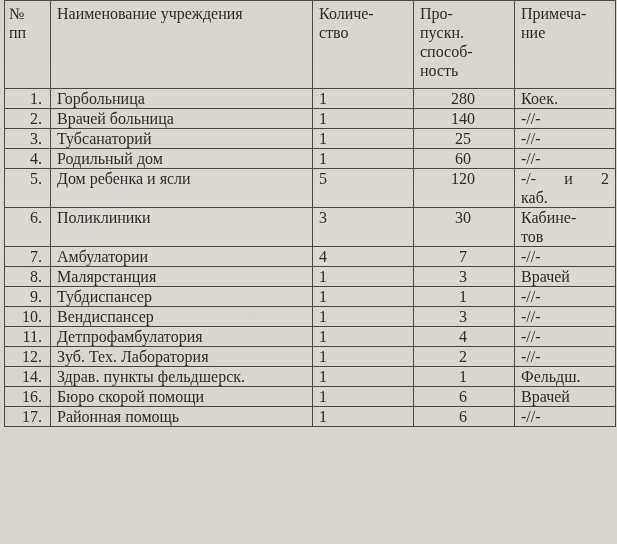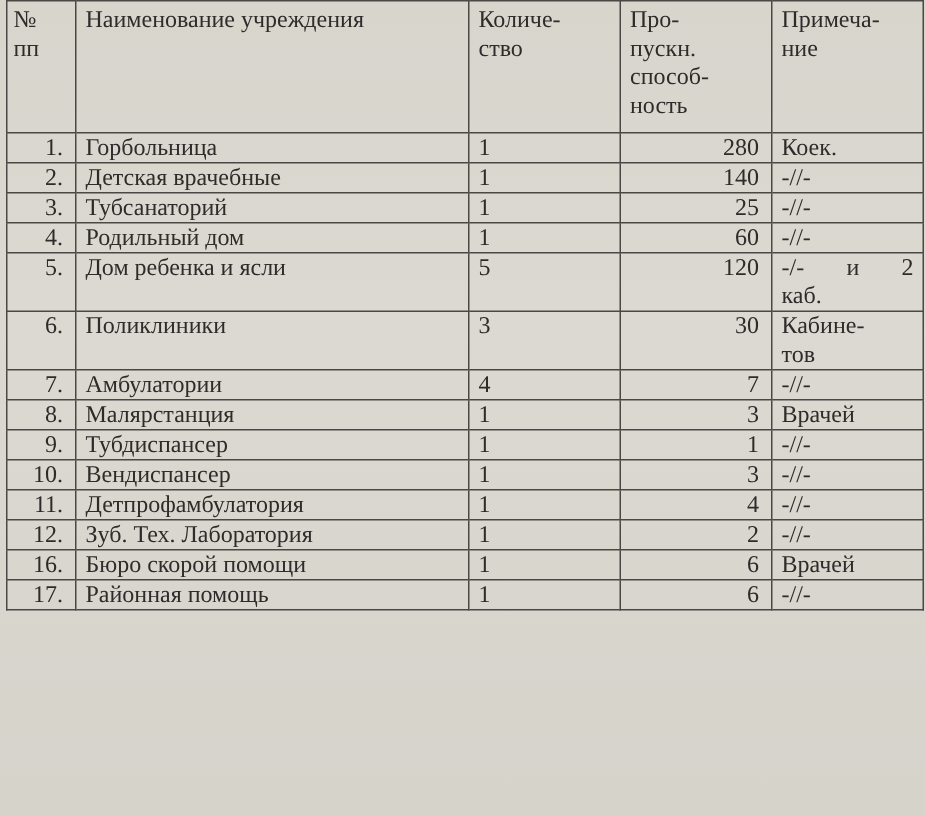--- a/index.html
+++ b/index.html
@@ -42,21 +42,21 @@
       text-align: left;
     }
     thead th {
       padding-top: 3px;
       padding-bottom: 2px;
       height: 82px;
     }
     th.num-h { padding-left: 4px; }
     .hdr-line { display: block; }
     td.num { text-align: right; padding-right: 8px; }
-    td.cap { text-align: right; padding-right: 8px; }
+    td.cap { text-align: center; padding-right: 8px; }
     tr.r-single td { height: 19px; }
     tr.r-double td { height: 38px; }
     .note-split {
       display: flex;
       justify-content: space-between;
     }
     tbody tr td { padding-top: 0; padding-bottom: 0; }
   </style>
 </head>
 <body>
@@ -100,21 +100,21 @@
           <td class="num">1.</td>
           <td>Горбольница</td>
           <td>1</td>
           <td class="cap">280</td>
           <td class="note">
             <div>Коек.</div>
           </td>
         </tr>
         <tr class="r-single">
           <td class="num">2.</td>
-          <td>Детская врачебные</td>
+          <td>Врачей больница</td>
           <td>1</td>
           <td class="cap">140</td>
           <td class="note">
             <div>-//-</div>
           </td>
         </tr>
         <tr class="r-single">
           <td class="num">3.</td>
           <td>Тубсанаторий</td>
           <td>1</td>
@@ -204,20 +204,29 @@
         <tr class="r-single">
           <td class="num">12.</td>
           <td>Зуб. Тех. Лаборатория</td>
           <td>1</td>
           <td class="cap">2</td>
           <td class="note">
             <div>-//-</div>
           </td>
         </tr>
         <tr class="r-single">
+          <td class="num">14.</td>
+          <td>Здрав. пункты фельдшерск.</td>
+          <td>1</td>
+          <td class="cap">1</td>
+          <td class="note">
+            <div>Фельдш.</div>
+          </td>
+        </tr>
+        <tr class="r-single">
           <td class="num">16.</td>
           <td>Бюро скорой помощи</td>
           <td>1</td>
           <td class="cap">6</td>
           <td class="note">
             <div>Врачей</div>
           </td>
         </tr>
         <tr class="r-single">
           <td class="num">17.</td>

